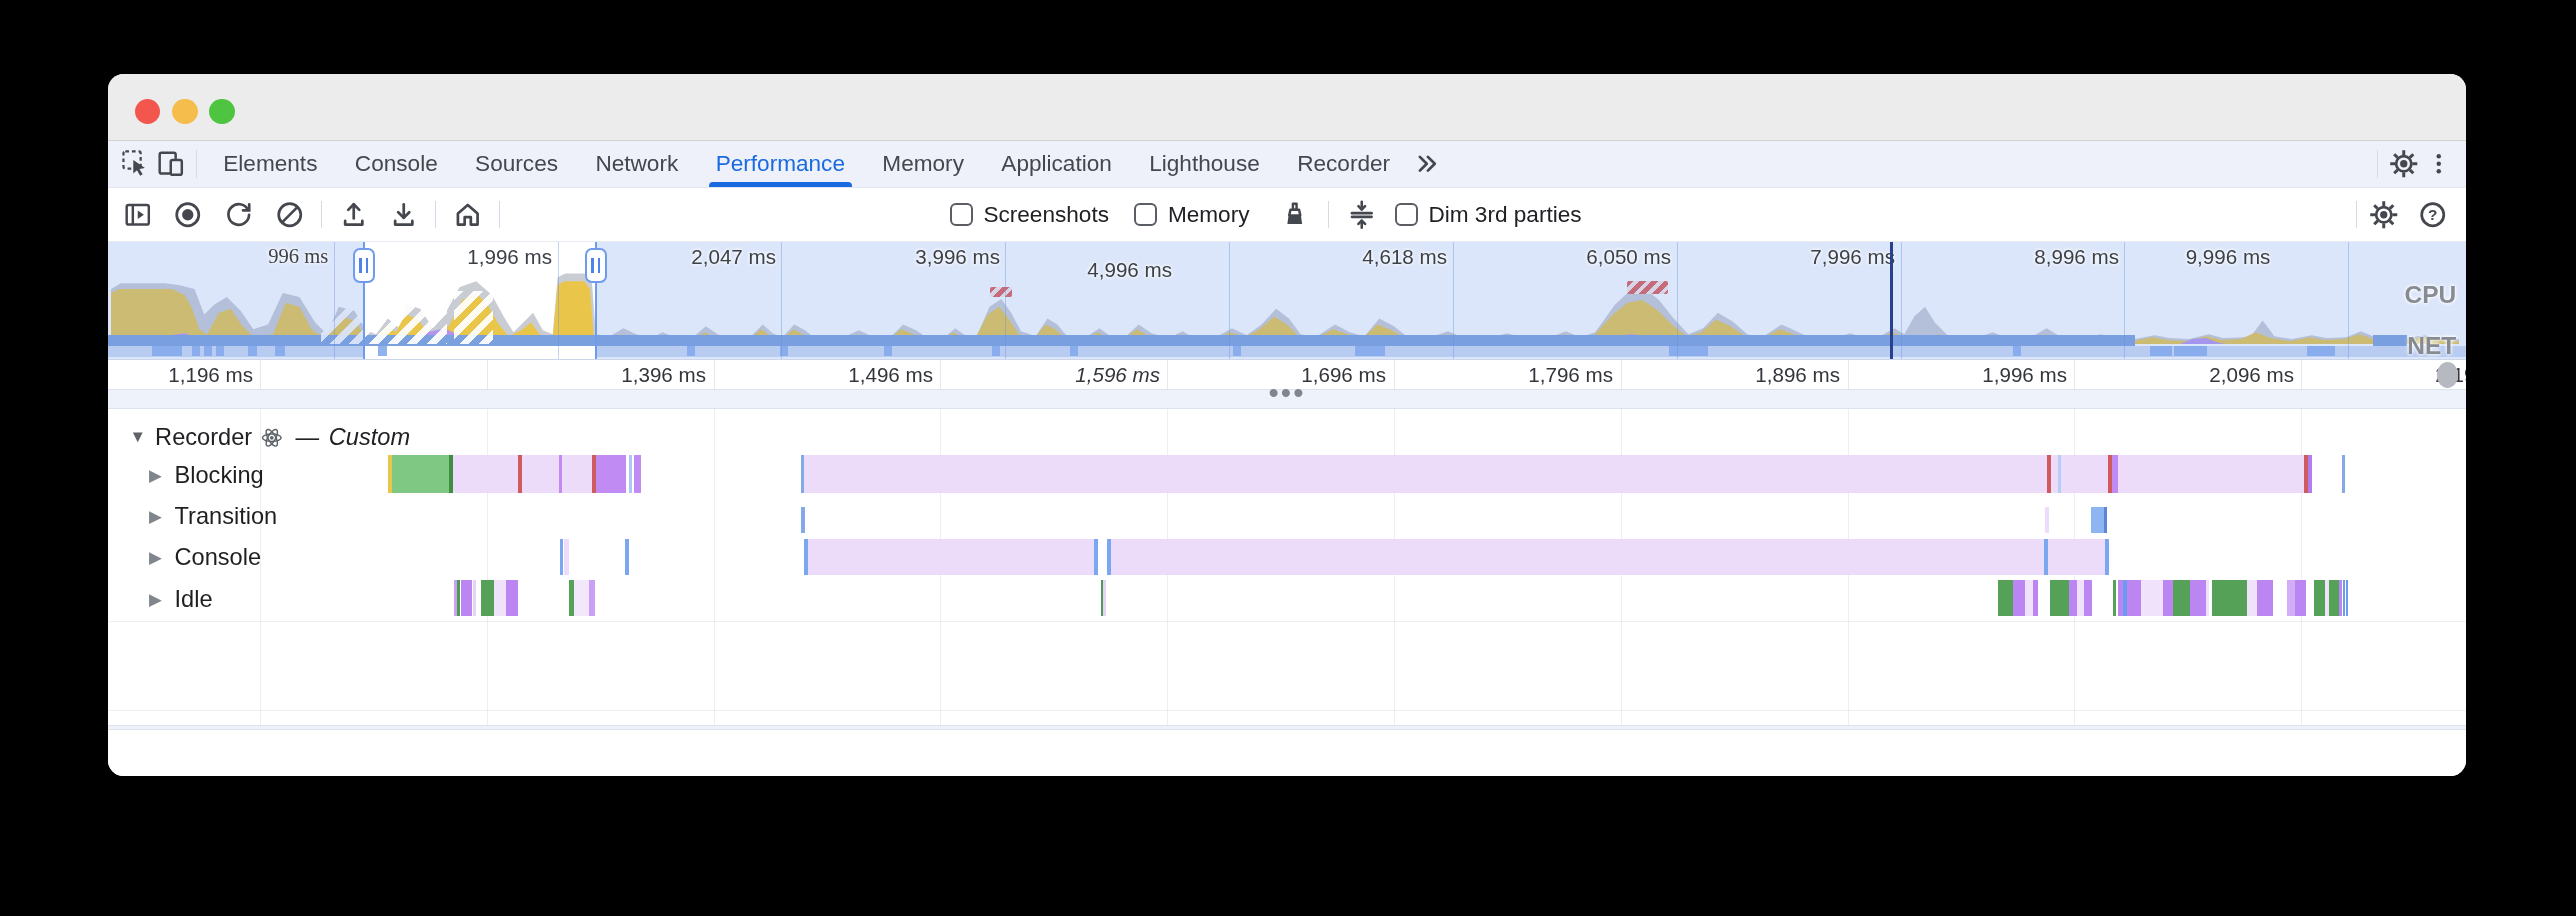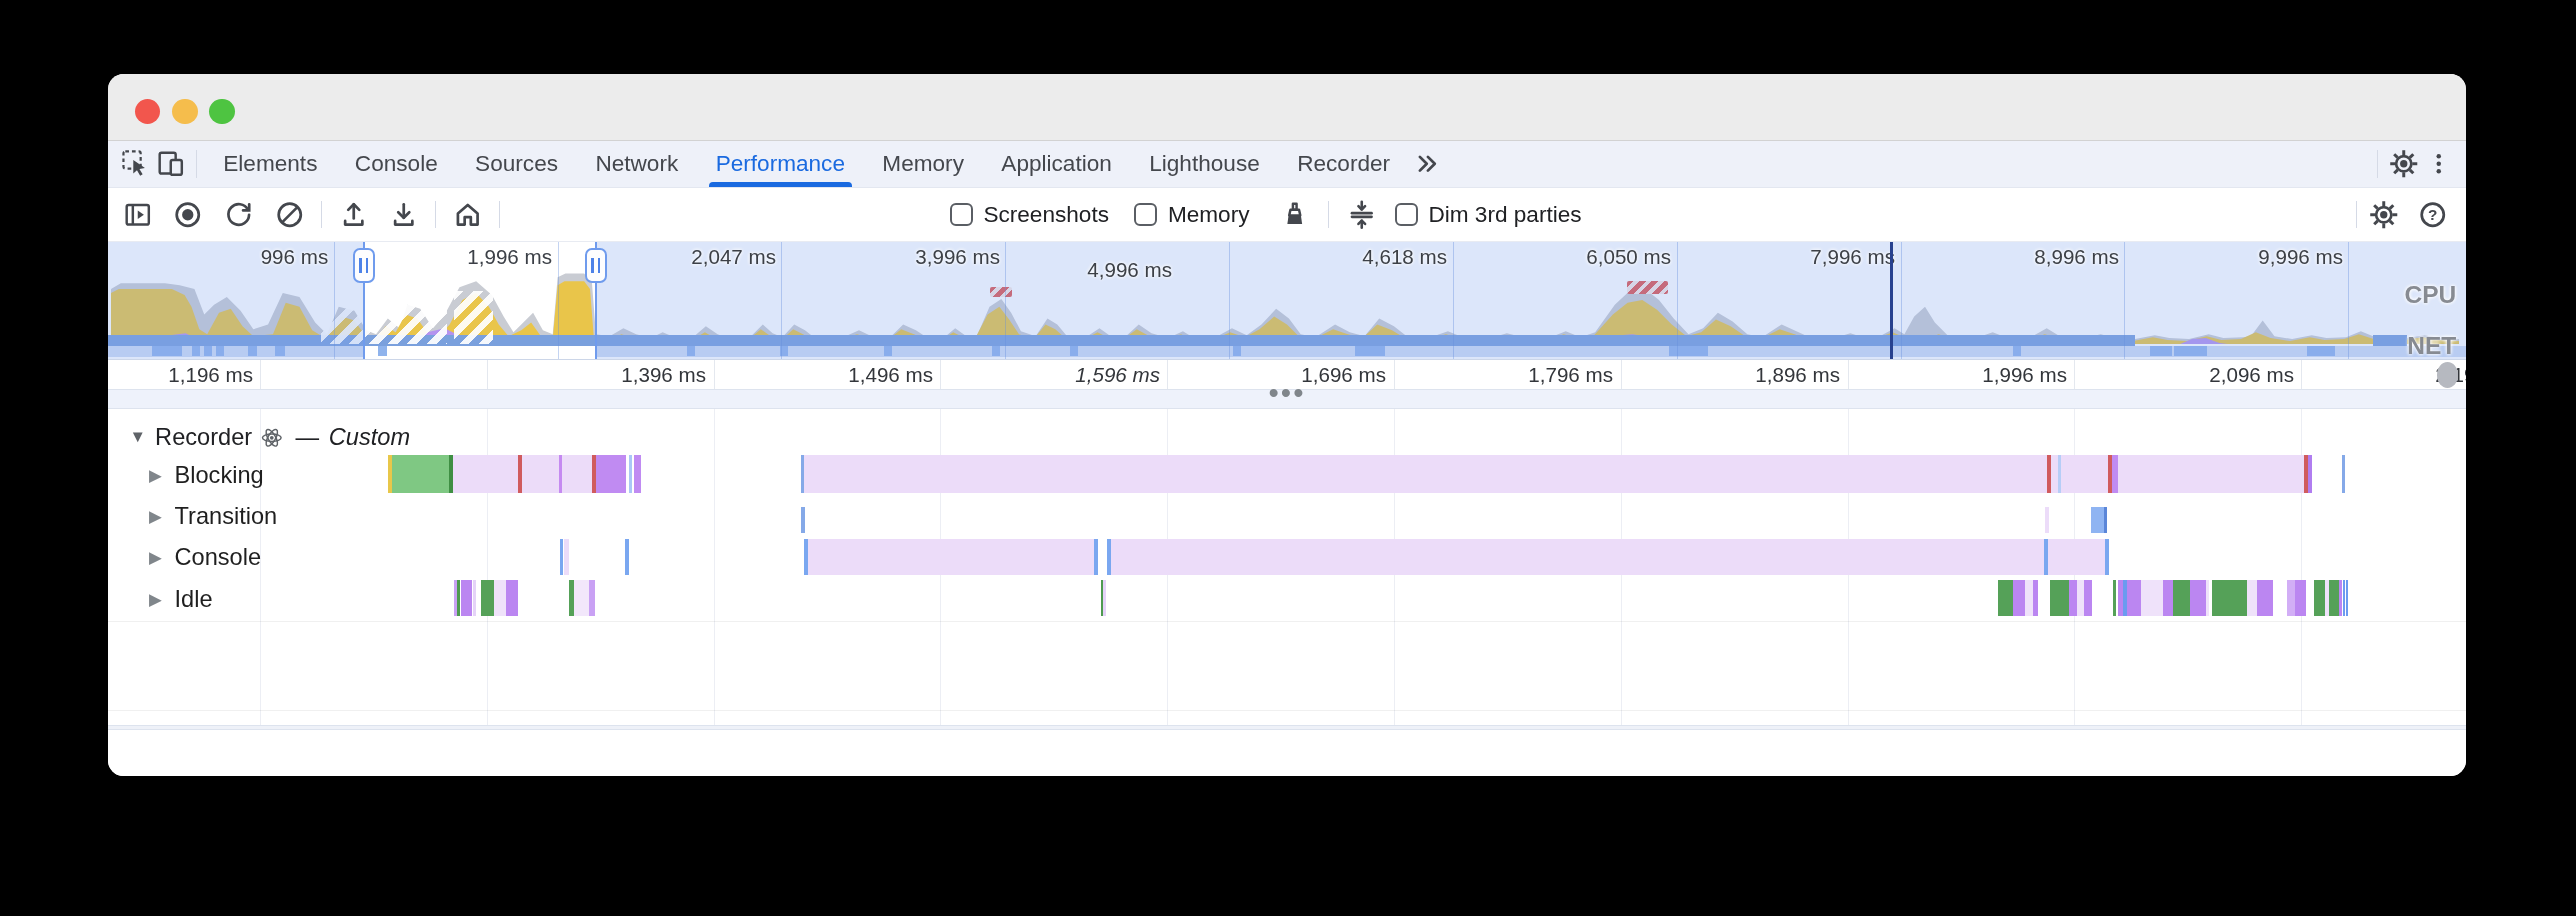--- a/index.html
+++ b/index.html
@@ -299,39 +299,39 @@
         <div class="netbar" style="left: 1125px; width: 7.9px;"></div>
         <div class="netbar" style="left: 1247px; width: 29.5px;"></div>
         <div class="netbar" style="left: 1561px; width: 39px;"></div>
         <div class="netbar" style="left: 1905px; width: 7.9px;"></div>
         <div class="netbar" style="left: 2042px; width: 21.6px;"></div>
         <div class="netbar" style="left: 2066px; width: 33px;"></div>
         <div class="netbar" style="left: 2199px; width: 27.5px;"></div>
         <div class="tint" style="left: 0px; width: 256px;"></div>
         <div class="tint" style="left: 488px; width: 1870px;"></div>
         <div class="ovtick" style="left: 226px;"></div>
-        <div class="ovlabel" style="left: -9.8px;">996 ms</div>
+        <div class="ovlabel" style="left: -9.8px; font-family: Liberation Serif, serif;">996 ms</div>
         <div class="ovtick" style="left: 450px;"></div>
         <div class="ovlabel" style="left: 214px;">1,996 ms</div>
         <div class="ovtick" style="left: 673px;"></div>
         <div class="ovlabel" style="left: 438px;">2,047 ms</div>
         <div class="ovtick" style="left: 897px;"></div>
         <div class="ovlabel" style="left: 662px;">3,996 ms</div>
         <div class="ovtick" style="left: 1121px;"></div>
         <div class="ovlabel" style="left: 834px; margin-top: 13px;">4,996 ms</div>
         <div class="ovtick" style="left: 1345px;"></div>
         <div class="ovlabel" style="left: 1109px;">4,618 ms</div>
         <div class="ovtick" style="left: 1569px;"></div>
         <div class="ovlabel" style="left: 1333px;">6,050 ms</div>
         <div class="ovtick" style="left: 1793px;"></div>
         <div class="ovlabel" style="left: 1557px;">7,996 ms</div>
         <div class="ovtick" style="left: 2016px;"></div>
         <div class="ovlabel" style="left: 1781px;">8,996 ms</div>
         <div class="ovtick" style="left: 2240px;"></div>
-        <div class="ovlabel" style="left: 2005px;">9,996 ms</div>
+        <div class="ovlabel" style="left: 2005px; text-align: center;">9,996 ms</div>
         <div class="handleline" style="left: 255px;"></div>
         <div class="handle" style="left: 245px;">
           <i></i>
           <i></i>
         </div>
         <div class="handleline" style="left: 487px;"></div>
         <div class="handle" style="left: 477px;">
           <i></i>
           <i></i>
         </div>

